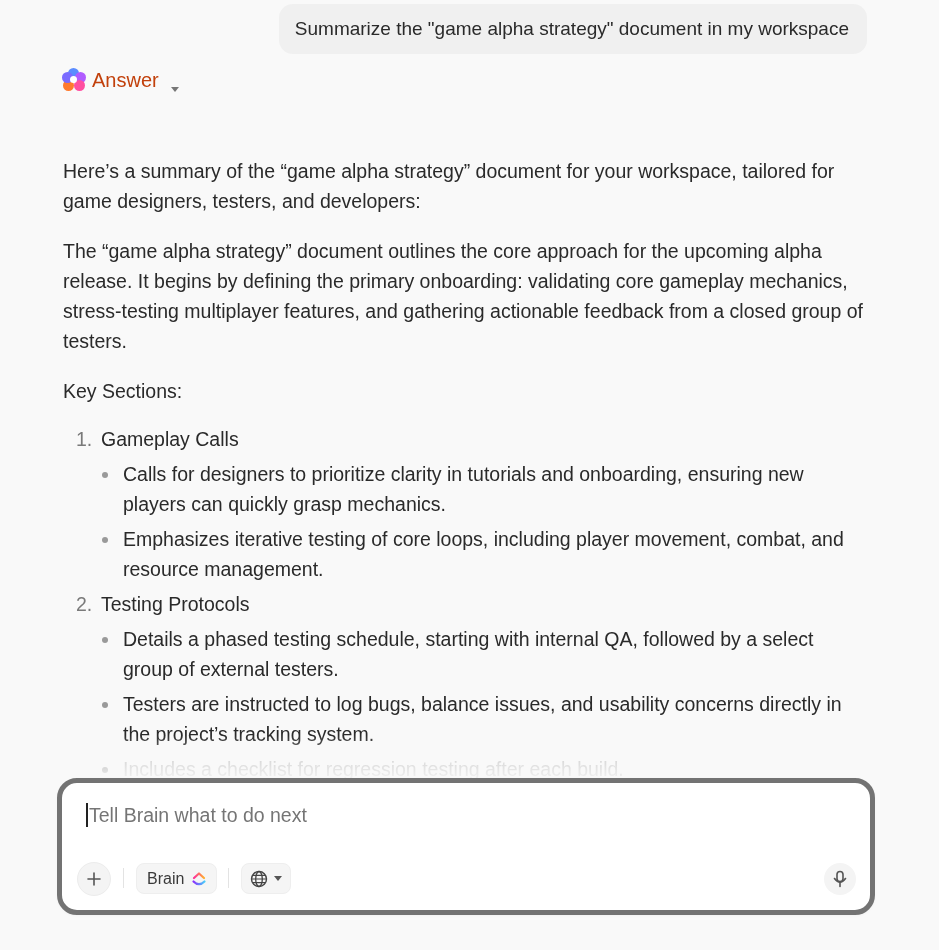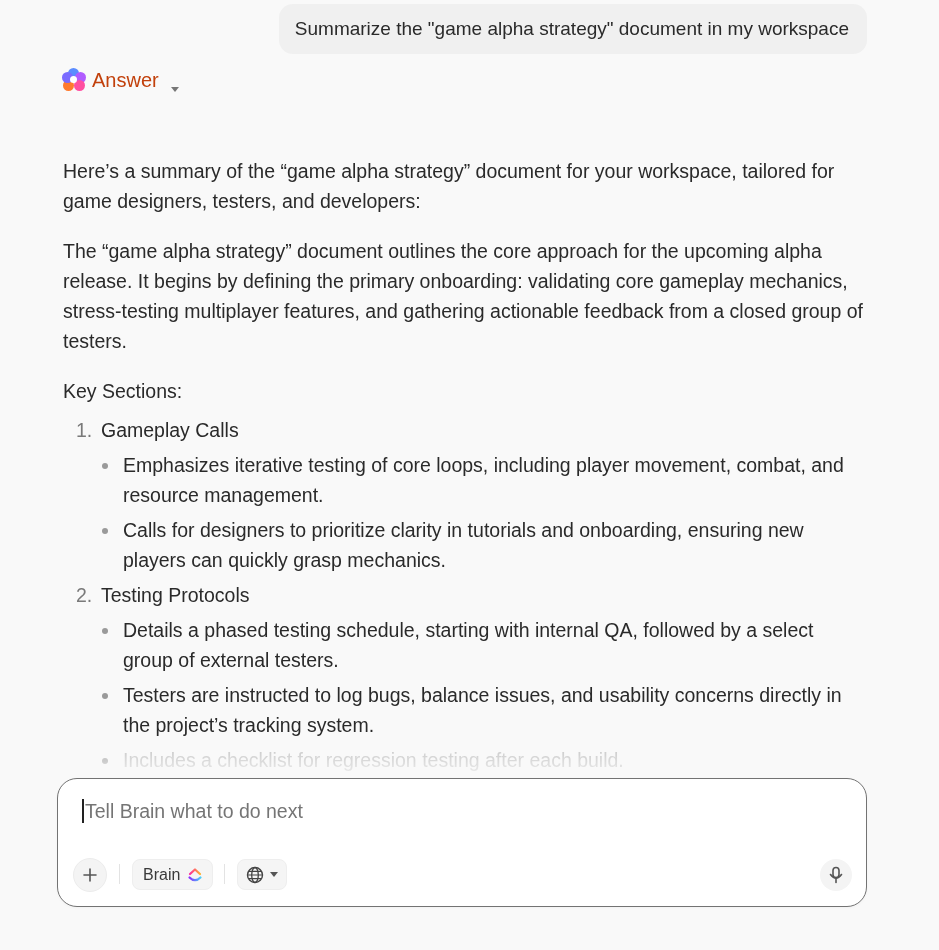--- a/index.html
+++ b/index.html
@@ -26,39 +26,39 @@
     width:0; height:0; border-left:4px solid transparent; border-right:4px solid transparent;
     border-top:5px solid #777; margin-left:6px; margin-top:2px;
   }
   .flower { width:24px; height:24px; position:relative; }
   .flower span { position:absolute; width:11px; height:11px; border-radius:50%; }
   .content {
     position:absolute; top:156px; left:63px; width:800px;
     font-size:19.5px; line-height:30px; color:#2a2a2a;
   }
   .content p { margin:0 0 20px 0; }
-  .content p.key { margin-bottom:9px; }
+  .content p.key { margin-bottom:18px; }
   ol { margin:0; padding:0; list-style:none; }
   ol > li { position:relative; padding-left:38px; margin-bottom:5px; }
   ol > li .num { position:absolute; left:13px; top:0; color:#7a7a7a; }
   ul { margin:5px 0 0 0; padding:0; list-style:none; }
   ul li { position:relative; padding-left:22px; margin-bottom:5px; }
   ul li::before {
     content:""; position:absolute; left:1px; top:13px; width:6px; height:6px;
     border-radius:50%; background:#9a9a9a;
   }
   .fade-line { color:#b9b9b9; }
   .fade-overlay {
     position:absolute; left:0; right:0; top:735px; height:45px;
     background:linear-gradient(to bottom, rgba(249,249,249,0), rgba(249,249,249,0.9));
     pointer-events:none;
   }
   .composer {
     position:absolute; top:778px; left:57px; width:808px; height:127px;
-    background:#ffffff; border:1px solid #737373; border-radius:20px;
+    background:#ffffff; border:5px solid #737373; border-radius:20px;
     box-shadow:0 1px 3px rgba(0,0,0,0.03);
   }
   .composer .input {
     position:absolute; top:20px; left:24px; right:24px;
     font-size:19.5px; color:#8c8c8c; border:none; outline:none; background:transparent;
     font-family:"Liberation Sans", sans-serif; padding:0;
     border-left:2px solid #222; padding-left:1px; height:24px; line-height:24px;
   }
   .plus-btn {
     position:absolute; left:15px; top:79px; width:32px; height:32px; border-radius:50%;
@@ -103,22 +103,22 @@
 
 <div class="content">
   <p>Here’s a summary of the “game alpha strategy” document for your workspace, tailored for game designers, testers, and developers:</p>
   <p>The “game alpha strategy” document outlines the core approach for the upcoming alpha release. It begins by defining the primary onboarding: validating core gameplay mechanics, stress-testing multiplayer features, and gathering actionable feedback from a closed group of testers.</p>
   <p class="key">Key Sections:</p>
   <ol>
     <li>
       <span class="num">1.</span>
       <span>Gameplay Calls</span>
       <ul>
+        <li>Calls for designers to prioritize clarity in tutorials and onboarding, ensuring new players can quickly grasp mechanics.</li>
         <li>Emphasizes iterative testing of core loops, including player movement, combat, and resource management.</li>
-        <li>Calls for designers to prioritize clarity in tutorials and onboarding, ensuring new players can quickly grasp mechanics.</li>
       </ul>
     </li>
     <li>
       <span class="num">2.</span>
       <span>Testing Protocols</span>
       <ul>
         <li>Details a phased testing schedule, starting with internal QA, followed by a select group of external testers.</li>
         <li>Testers are instructed to log bugs, balance issues, and usability concerns directly in the project’s tracking system.</li>
         <li class="fade-line">Includes a checklist for regression testing after each build.</li>
       </ul>

